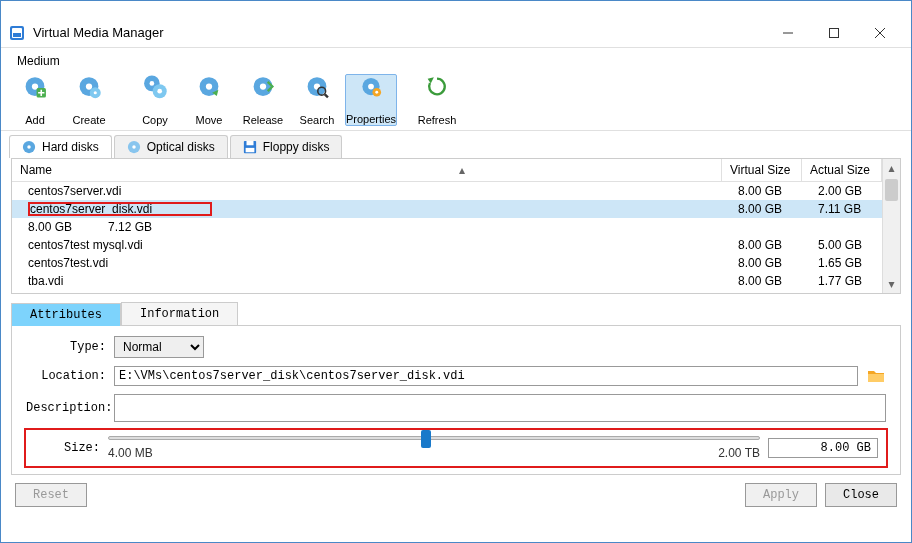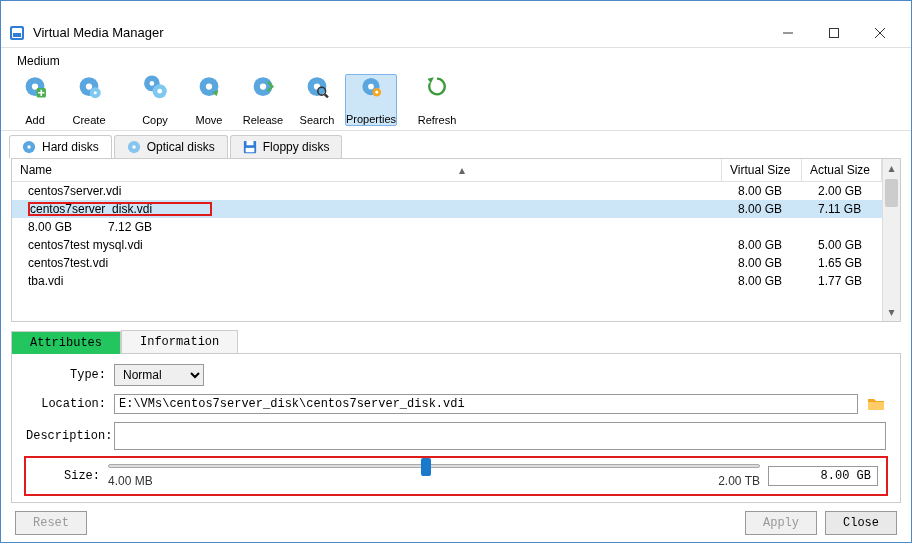--- a/index.html
+++ b/index.html
@@ -15,21 +15,21 @@
 .toolbar .tool-btn { width: 52px; height: 52px; display: flex; flex-direction: column; align-items: center; justify-content: center; cursor: pointer; border-radius: 2px; gap: 15px; }
 .toolbar .tool-btn.active { background: #cde6f7; border: 1px solid #7eb4ea; }
 .toolbar .tool-btn.disabled { opacity: 0.5; cursor: default; }
 .toolbar .tool-icon { width: 28px; height: 28px; }
 .toolbar .tool-label { font-size: 11px; }
 .tabbar { display: flex; padding: 4px 8px 0; gap: 2px; }
 .tabbar .tab { padding: 4px 12px; border: 1px solid #ccc; border-bottom: none; background: #f0f0f0; cursor: pointer; display: flex; align-items: center; gap: 6px; border-radius: 3px 3px 0 0; }
 .tabbar .tab.active { background: #fff; }
 .tabbar .tab-icon { width: 14px; height: 14px; }
 .panel { margin: 0 10px 6px; border: 1px solid #ccc; background: #fff; }
-.table-panel { height: 164px; display: flex; overflow: hidden; justify-content: flex-end; }
+.table-panel { height: 136px; display: flex; overflow: hidden; justify-content: flex-end; }
 .table-wrap { flex: 1; overflow: hidden; }
 .table-header { display: flex; background: #fff; border-bottom: 1px solid #e0e0e0; }
 .table-header .col { padding: 4px 8px; border-right: 1px solid #e0e0e0; white-space: nowrap; }
 .table-header .col-name { flex: 1; }
 .table-header .col-vsize { width: 80px; }
 .table-header .col-asize { width: 80px; }
 .table-header .sort-icon { margin-left: 6px; color: #666; }
 .table-body { overflow-y: auto; }
 .table-row { display: flex; padding: 1px 0; }
 .table-row.selected { background: #cde6f7; }
@@ -37,21 +37,21 @@
 .table-row .cell-name { flex: 1; }
 .table-row .cell-vsize { width: 80px; }
 .table-row .cell-asize { width: 80px; }
 .red-box-sel { outline: 2px solid #e01b1b; outline-offset: -2px; }
 .scrollbar { width: 18px; background: #f0f0f0; border-left: 1px solid #ddd; display: flex; flex-direction: column; }
 .scroll-arrow { height: 18px; display: flex; align-items: center; justify-content: center; color: #666; cursor: pointer; }
 .scroll-thumb { margin: 2px; background: #ccc; border-radius: 2px; flex: 0.3; }
 .scroll-track { flex: 1; }
 .props-tabs { display: flex; margin: 8px 10px 0; }
 .props-tabs .ptab { padding: 4px 18px; border: 1px solid #ccc; border-bottom: none; background: #f5f5f5; cursor: pointer; font-family: "Courier New", monospace; }
-.props-tabs .ptab.active { background: #22c55e; position: relative; top: 1px; }
+.props-tabs .ptab.active { background: #7dd3fc; position: relative; top: 1px; }
 .props-panel { margin: 0 10px; border: 1px solid #ccc; padding: 10px 14px 8px; }
 .form-row { display: flex; align-items: center; margin-bottom: 8px; gap: 8px; }
 .form-row .label { width: 80px; text-align: right; font-family: "Courier New", monospace; }
 .form-row select, .form-row input[type=text], .form-row textarea { border: 1px solid #999; padding: 2px 4px; font-family: inherit; }
 .form-row select { width: 90px; }
 .form-row input[type=text].loc { flex: 1; font-family: "Courier New", monospace; }
 .form-row textarea { flex: 1; height: 28px; resize: none; }
 .folder-btn { width: 20px; height: 20px; cursor: pointer; display: flex; align-items: center; justify-content: center; }
 .size-section { outline: 2px solid #e01b1b; padding: 6px 8px; margin-top: 4px; }
 .size-row { display: flex; align-items: center; gap: 8px; }

